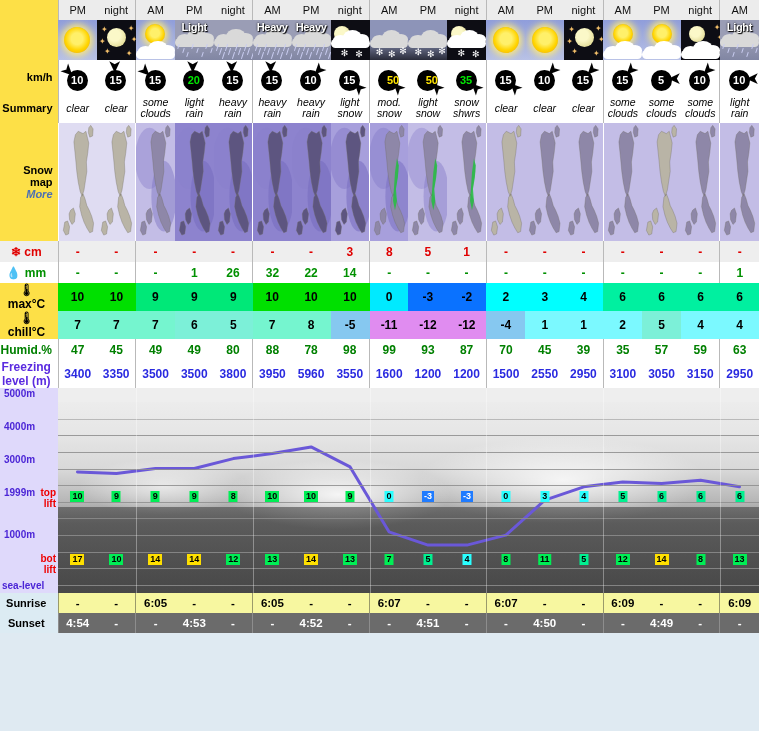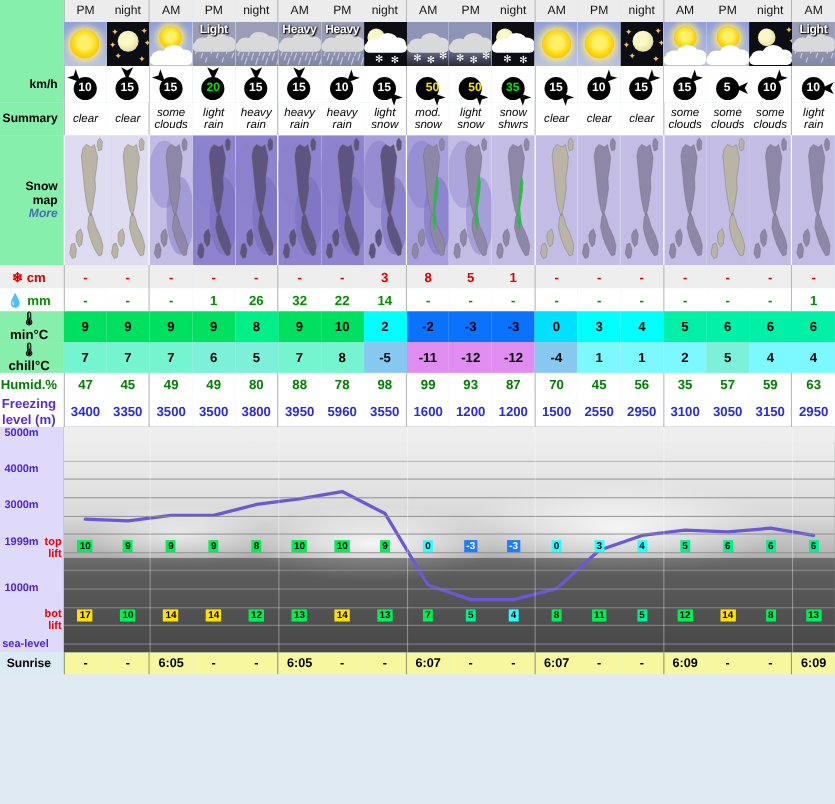--- a/index.html
+++ b/index.html
@@ -2,21 +2,21 @@
 <html><head>
 <meta charset="utf-8">
 <style>
   html,body{margin:0;padding:0;background:#dfeaf2;}
   body{font-family:"Liberation Sans",sans-serif;-webkit-font-smoothing:none;}
   #app{width:759px;height:731px;position:relative;background:#dfeaf2;overflow:hidden;}
 
   table.fc{border-collapse:collapse;table-layout:fixed;width:759px;}
   table.fc td,table.fc th{padding:0;margin:0;border:0;}
 
-  .lbl{width:58px;background:#86efac;color:#000;font-size:11px;font-weight:bold;
+  .lbl{width:58px;background:#fde047;color:#000;font-size:11px;font-weight:bold;
        text-align:right;padding-right:5px !important;box-sizing:border-box;vertical-align:middle;}
   .lbl .sub{display:block;color:#4b6fb5;font-style:italic;font-weight:bold;}
 
   
   .dayhead{background:#e9e9e9;color:#111;font-size:13px;font-weight:bold;text-align:center;
            height:30px;border-left:1px solid #fff;}
   .dayhead.first{border-left:1px solid #b9b9b9;}
   .perhead{background:#ececec;color:#111;font-size:11px;text-align:center;height:20px;}
   .perhead.daysep{border-left:1px solid #b9b9b9;}
 
@@ -701,45 +701,45 @@
           <td>-</td>
           <td class="daysep">-</td>
           <td>-</td>
           <td>-</td>
           <td class="daysep">-</td>
           <td>-</td>
           <td>-</td>
           <td class="daysep">1</td>
         </tr>
 
-
-    <tr class="nrow r-min">
+    <tr class="nrow r-max">
       <td class="lbl">
         <span>🌡</span>
-        <span>min°C</span>
+        <span>max°C</span>
       </td>
-    <td class="daysep tcell" style="background: rgb(0, 224, 96);">9</td>
-          <td class="tcell" style="background: rgb(0, 224, 96);">9</td>
-          <td class="daysep tcell" style="background: rgb(0, 224, 96);">9</td>
-          <td class="tcell" style="background: rgb(0, 224, 96);">9</td>
-          <td class="tcell" style="background: rgb(0, 239, 136);">8</td>
-          <td class="daysep tcell" style="background: rgb(0, 224, 96);">9</td>
-          <td class="tcell" style="background: rgb(0, 224, 96);">10</td>
-          <td class="tcell" style="background: rgb(0, 255, 255);">2</td>
-          <td class="daysep tcell" style="background: rgb(10, 114, 255);">-2</td>
+    <td class="daysep tcell" style="background: rgb(0, 224, 0);">10</td>
+          <td class="tcell" style="background: rgb(0, 224, 0);">10</td>
+          <td class="daysep tcell" style="background: rgb(0, 232, 120);">9</td>
+          <td class="tcell" style="background: rgb(0, 232, 120);">9</td>
+          <td class="tcell" style="background: rgb(0, 232, 120);">9</td>
+          <td class="daysep tcell" style="background: rgb(0, 224, 0);">10</td>
+          <td class="tcell" style="background: rgb(0, 224, 0);">10</td>
+          <td class="tcell" style="background: rgb(0, 224, 0);">10</td>
+          <td class="daysep tcell" style="background: rgb(0, 234, 255);">0</td>
           <td class="tcell" style="background: rgb(10, 114, 255);">-3</td>
-          <td class="tcell" style="background: rgb(10, 114, 255);">-3</td>
-          <td class="daysep tcell" style="background: rgb(0, 224, 255);">0</td>
+          <td class="tcell" style="background: rgb(10, 114, 255);">-2</td>
+          <td class="daysep tcell" style="background: rgb(0, 255, 255);">2</td>
           <td class="tcell" style="background: rgb(0, 255, 255);">3</td>
           <td class="tcell" style="background: rgb(0, 255, 255);">4</td>
-          <td class="daysep tcell" style="background: rgb(0, 240, 168);">5</td>
-          <td class="tcell" style="background: rgb(0, 240, 168);">6</td>
-          <td class="tcell" style="background: rgb(0, 240, 168);">6</td>
-          <td class="daysep tcell" style="background: rgb(0, 240, 168);">6</td>
-        </tr>
+          <td class="daysep tcell" style="background: rgb(0, 240, 160);">6</td>
+          <td class="tcell" style="background: rgb(0, 240, 160);">6</td>
+          <td class="tcell" style="background: rgb(0, 240, 160);">6</td>
+          <td class="daysep tcell" style="background: rgb(0, 240, 160);">6</td>
+        </tr>
+
 
     <tr class="nrow r-chill">
       <td class="lbl">
         <span>🌡</span>
         <span>chill°C</span>
       </td>
     <td class="daysep tcell" style="background: rgb(117, 245, 207);">7</td>
           <td class="tcell" style="background: rgb(117, 245, 207);">7</td>
           <td class="daysep tcell" style="background: rgb(117, 245, 207);">7</td>
           <td class="tcell" style="background: rgb(124, 240, 216);">6</td>
@@ -769,21 +769,21 @@
           <td>49</td>
           <td>80</td>
           <td class="daysep">88</td>
           <td>78</td>
           <td>98</td>
           <td class="daysep">99</td>
           <td>93</td>
           <td>87</td>
           <td class="daysep">70</td>
           <td>45</td>
-          <td>56</td>
+          <td>39</td>
           <td class="daysep">35</td>
           <td>57</td>
           <td>59</td>
           <td class="daysep">63</td>
         </tr>
 
     <tr class="nrow r-frz">
       <td class="lbl">
         <span style="color:#5a2ae0">Freezing level (m)</span>
       </td>
@@ -901,15 +901,36 @@
           <td>-</td>
           <td class="daysep">6:07</td>
           <td>-</td>
           <td>-</td>
           <td class="daysep">6:09</td>
           <td>-</td>
           <td>-</td>
           <td class="daysep">6:09</td>
         </tr>
 
+    <tr class="r-sunset">
+      <td class="lbl">Sunset</td>
+    <td class="daysep">4:54</td>
+          <td>-</td>
+          <td class="daysep">-</td>
+          <td>4:53</td>
+          <td>-</td>
+          <td class="daysep">-</td>
+          <td>4:52</td>
+          <td>-</td>
+          <td class="daysep">-</td>
+          <td>4:51</td>
+          <td>-</td>
+          <td class="daysep">-</td>
+          <td>4:50</td>
+          <td>-</td>
+          <td class="daysep">-</td>
+          <td>4:49</td>
+          <td>-</td>
+          <td class="daysep">-</td>
+        </tr>
   </tbody>
     </table>
 </div>
 
 </body></html>

